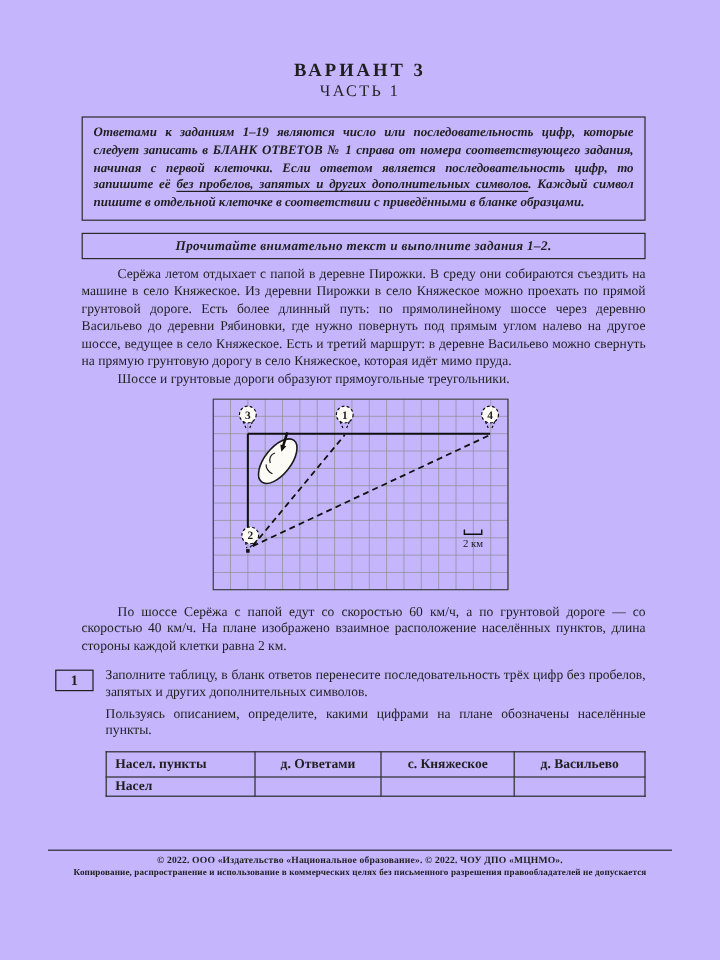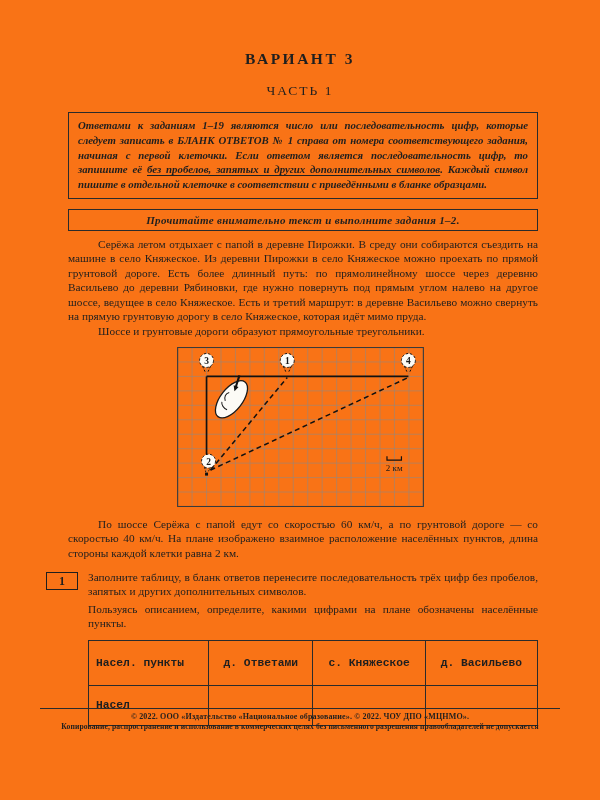--- a/index.html
+++ b/index.html
@@ -1,43 +1,43 @@
 <!DOCTYPE html>
 <html><head>
 <meta charset="utf-8">
 <style>
   html,body{margin:0;padding:0;background:#d8d8d4;}
   .sheet{
     width:600px;height:800px;margin:0 auto;position:relative;overflow:hidden;
-    background:#f97316;color:#1f1f1f;
+    background:#c4b5fd;color:#1f1f1f;
     font-family:"Liberation Serif","DejaVu Serif",serif;
   }
   .title{padding-top:50px;text-align:center;font-weight:bold;font-size:15.5px;letter-spacing:2.5px;}
-  .part{margin-top:15px;text-align:center;font-size:13.5px;letter-spacing:2px;}
+  .part{text-align:center;font-size:13.5px;letter-spacing:2px;}
   .instr-box{
     margin:13px 62px 0 68px;border:1.2px solid #2b2b2b;padding:5px 9px 6px;
     font-weight:bold;font-style:italic;font-size:10.8px;line-height:14.8px;text-align:justify;
   }
   .instr-box .u{text-decoration:underline;text-underline-offset:2px;}
   .read-box{
     margin:10px 62px 0 68px;border:1.2px solid #2b2b2b;padding:4px 8px;
     font-weight:bold;font-style:italic;font-size:11px;text-align:center;letter-spacing:.3px;
   }
   .story-p{margin:6px 62px 0 68px;font-size:11.3px;line-height:14.4px;text-align:justify;text-indent:30px;}
   .story-p.cont{margin-top:1px;}
   .plan-wrap{margin:8px auto 0;width:247px;}
   svg text{font-family:"Liberation Serif","DejaVu Serif",serif;fill:#1a1a1a;}
   .task-row{display:flex;margin:10px 62px 0 46px;align-items:flex-start;}
   .task-num{
     flex:none;width:30px;height:16px;border:1.6px solid #1f1f1f;margin:2px 10px 0 0;
     font-weight:bold;font-size:12px;line-height:16px;text-align:center;
   }
   .task-text p{margin:0 0 3px;font-size:11.3px;line-height:14.4px;text-align:justify;}
   table.answer{border-collapse:collapse;margin:6px 0 0 88px;width:450px;font-size:11.3px;}
-  table.answer td{border:1.2px solid #2b2b2b;font-weight:bold;padding:13px 7px;vertical-align:middle;text-align:center;font-family:Liberation Mono, monospace;}
+  table.answer td{border:1.2px solid #2b2b2b;font-weight:bold;padding:1px 7px;vertical-align:middle;text-align:center;}
   table.answer td:first-child{text-align:left;}
   table.answer tr.hdr td{height:18px;}
   table.answer tr.ans td{height:13px;}
   .footer{position:absolute;left:40px;right:40px;top:708px;border-top:1.6px solid #2b2b2b;padding-top:3px;text-align:center;}
   .f1{font-size:8px;font-weight:bold;letter-spacing:.15px;}
   .f2{font-size:7.6px;font-weight:bold;letter-spacing:.1px;margin-top:1px;}
 </style>
 </head>
 <body>
 

